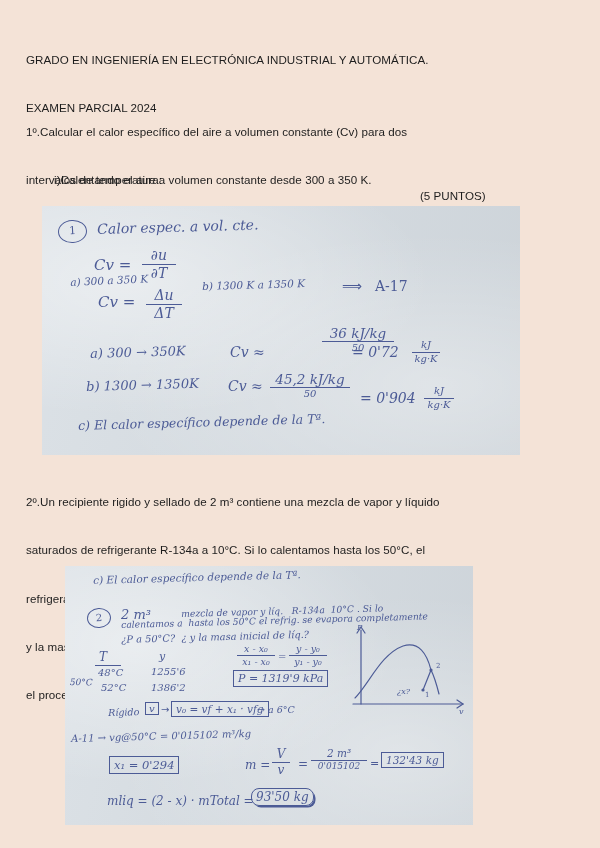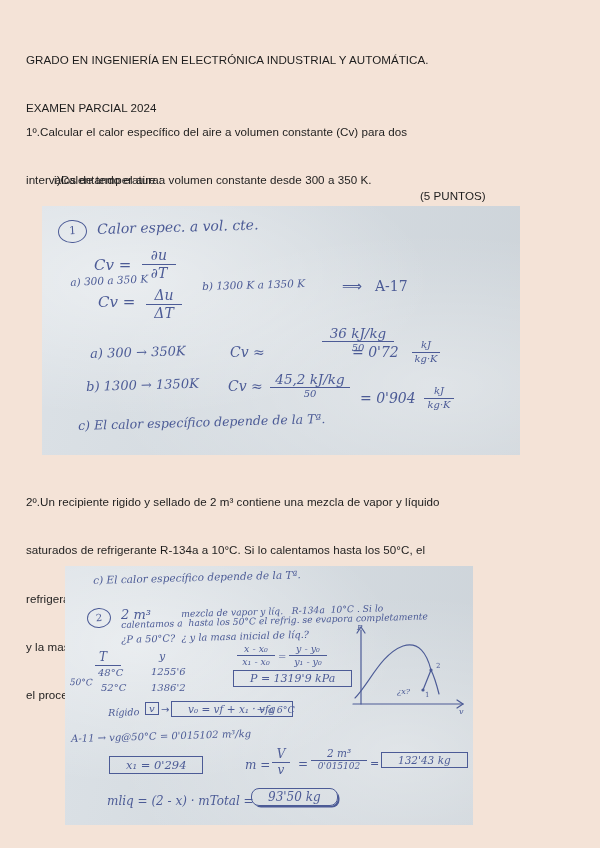--- a/index.html
+++ b/index.html
@@ -107,21 +107,21 @@
   .frac .bar { display: block; border-top: 1.3px solid #4c5b96; margin: 1px 0 1px 0; }
   .frac .den { display: block; }
 
   .boxed {
     position: absolute;
     z-index: 3;
     border: 1.3px solid #4c5b96;
     color: #4c5b96;
     font-family: "DejaVu Serif", serif;
     font-style: italic;
-    padding: 1px 16px;
+    padding: 1px 4px;
     white-space: pre;
   }
   .boxed.dbl { box-shadow: 2px 2px 0 -0.5px #4c5b96; border-radius: 8px; }
 
   .ul {
     position: absolute;
     z-index: 2;
     border-top: 1.2px solid #4c5b96;
   }
 

